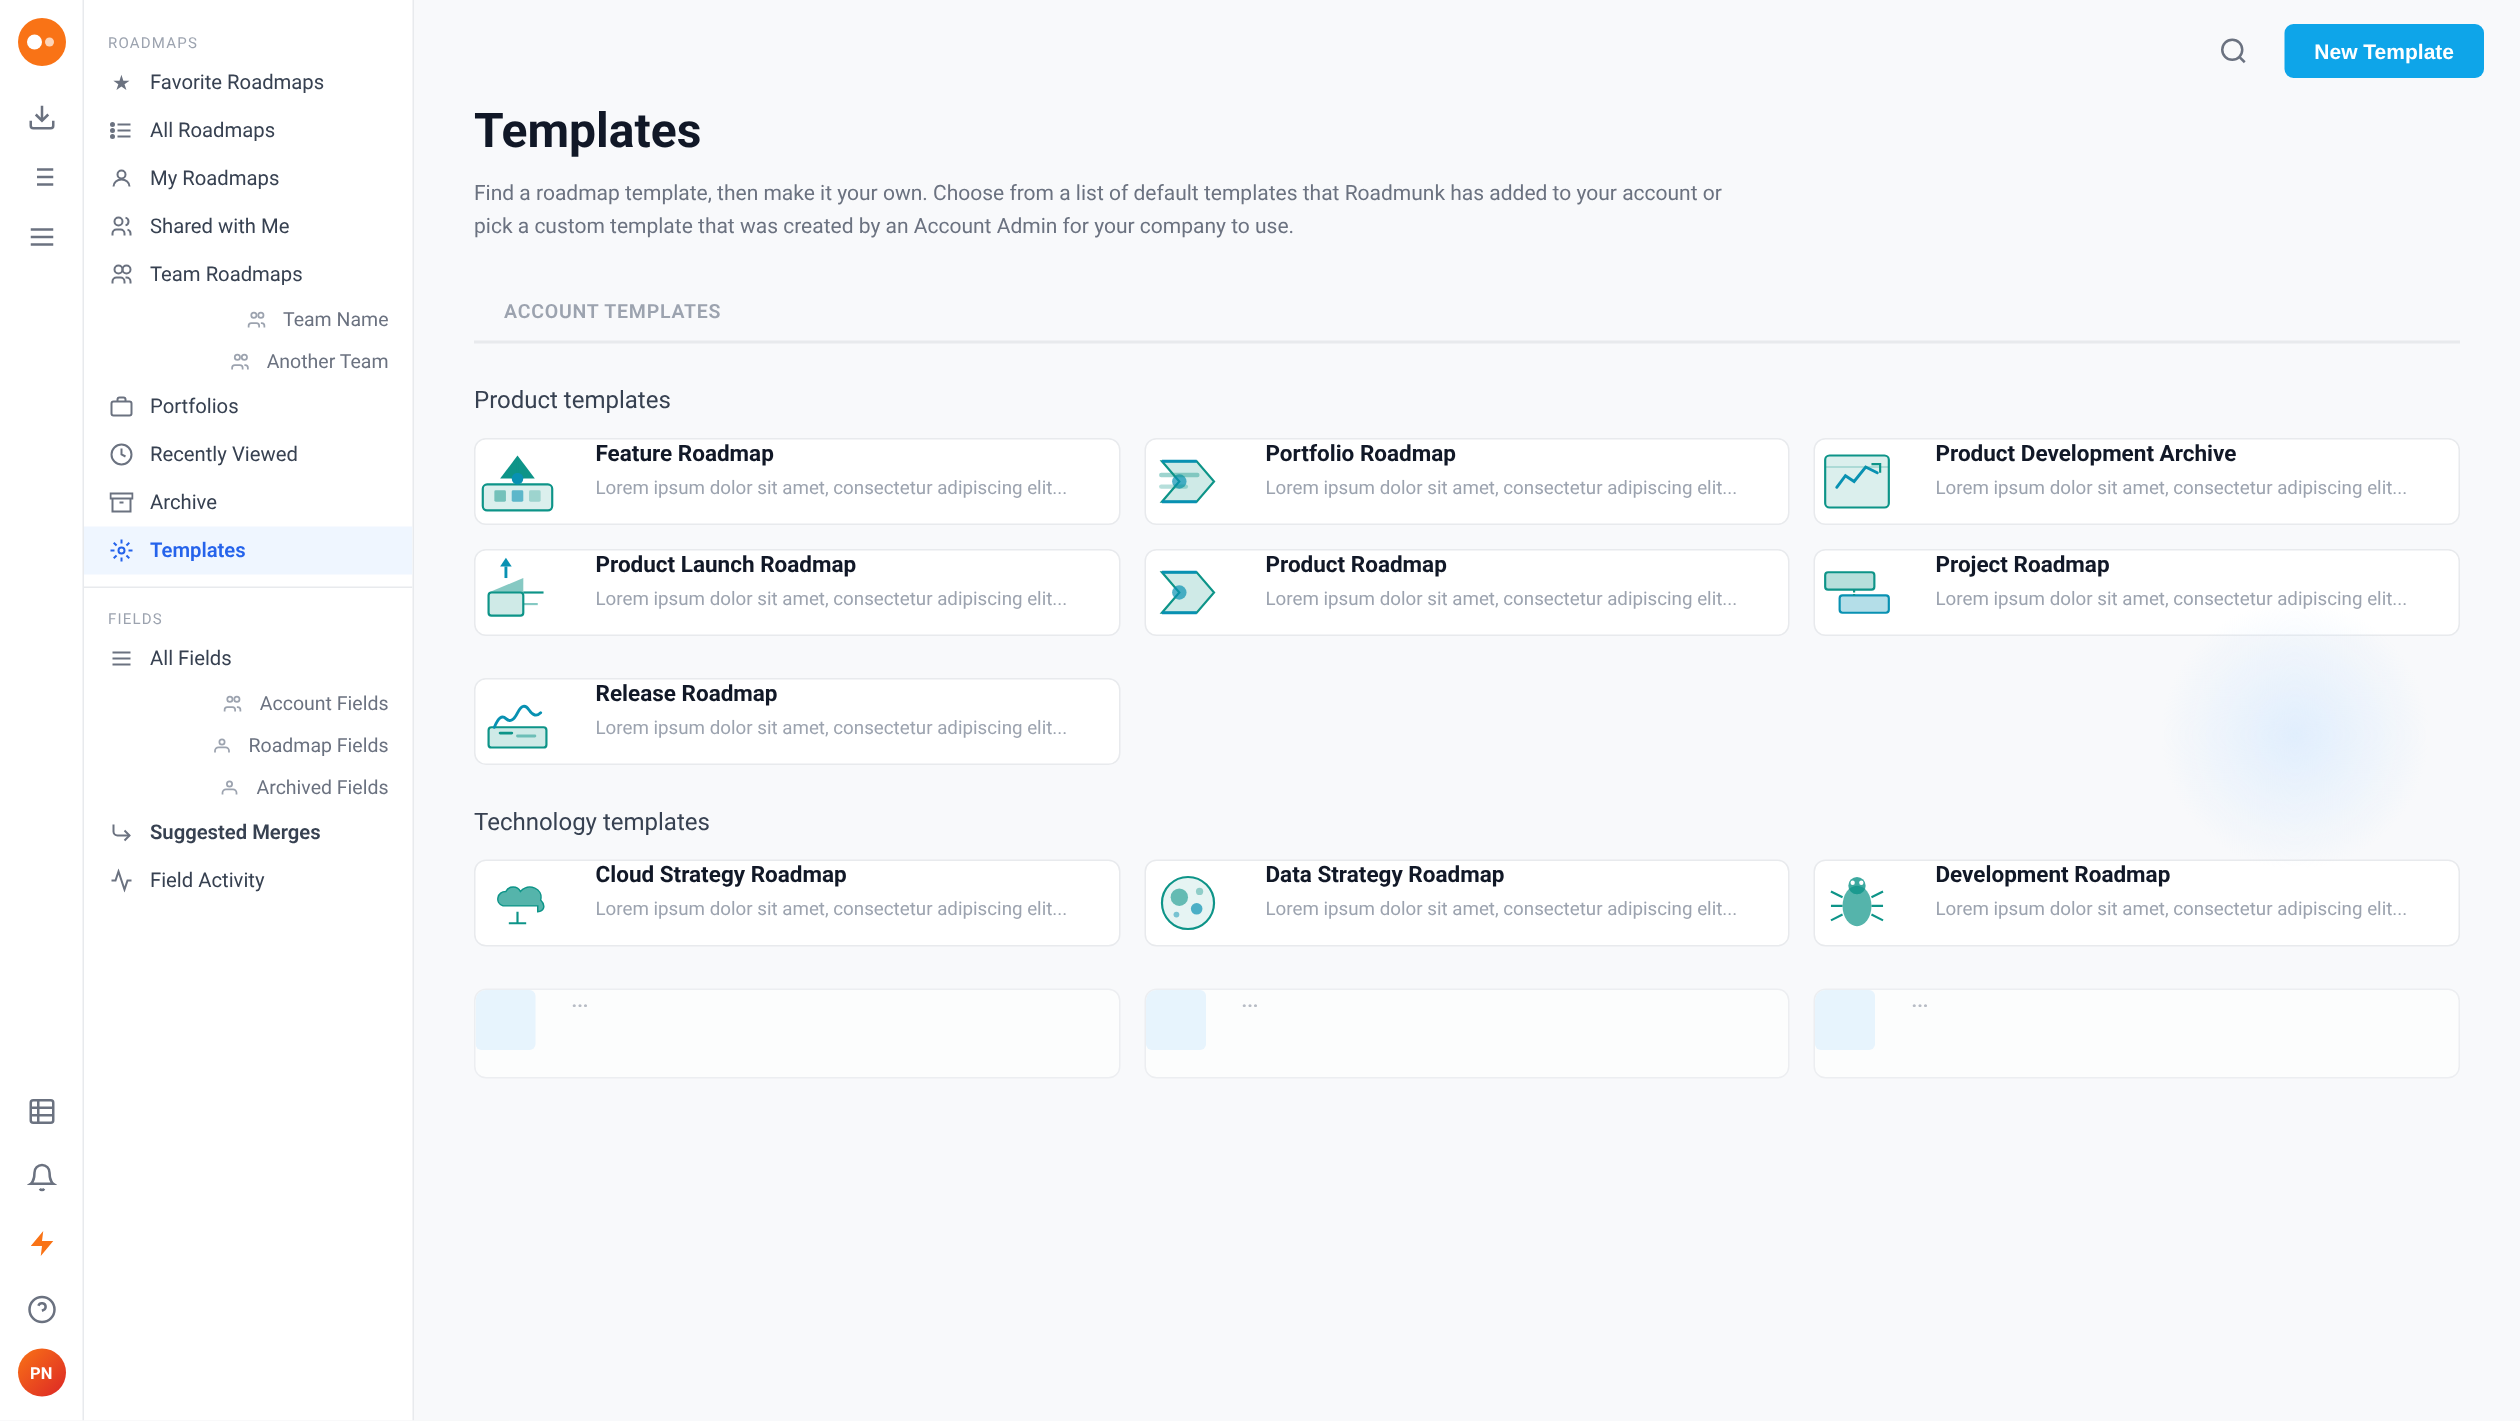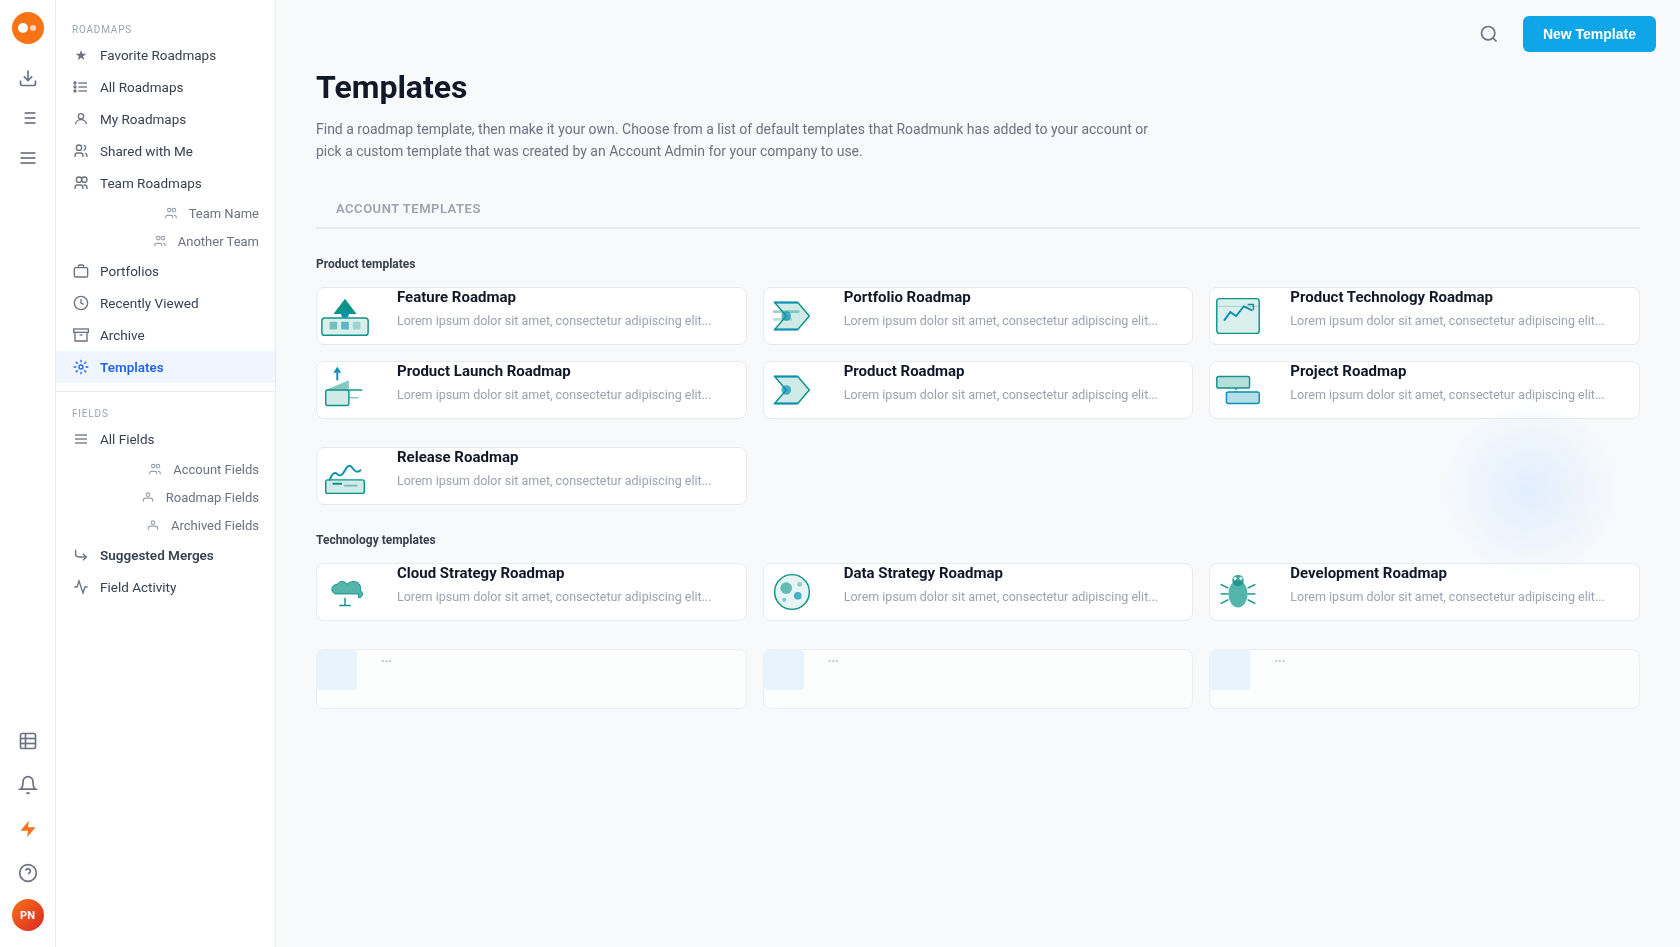--- a/index.html
+++ b/index.html
@@ -192,22 +192,22 @@
       letter-spacing: 0.04em;
       text-transform: uppercase;
     }
     .tab.active {
       color: #0ea5e9;
       border-bottom-color: #0ea5e9;
     }
 
     
     .section-title {
-      font-size: 12px;
-      font-weight: 700;
+      font-size: 16px;
+      font-weight: 400;
       color: #374151;
       margin-bottom: 16px;
     }
 
     
     .template-grid {
       display: grid;
       grid-template-columns: repeat(3, 1fr);
       gap: 16px;
       margin-bottom: 28px;
@@ -570,21 +570,21 @@
           <div class="template-icon svg-icon">
             <svg viewBox="0 0 56 56" width="56" height="56">
               <rect x="6" y="10" width="44" height="36" rx="3" fill="#0d9488" opacity="0.15"></rect>
               <rect x="6" y="10" width="44" height="36" rx="3" fill="none" stroke="#0d9488" stroke-width="1.5"></rect>
               <polyline points="14,32 20,24 26,28 34,18 42,22" fill="none" stroke="#0891b2" stroke-width="2" stroke-linecap="round"></polyline>
               <path d="M38,16 L44,16 L44,22" fill="none" stroke="#0d9488" stroke-width="1.5"></path>
               <line x1="6" y1="18" x2="50" y2="18" stroke="#0d9488" stroke-width="1" opacity="0.3"></line>
             </svg>
           </div>
           <div class="template-card-body">
-            <div class="template-card-title">Product Technology Roadmap</div>
+            <div class="template-card-title">Product Development Archive</div>
             <div class="template-card-desc">Lorem ipsum dolor sit amet, consectetur adipiscing elit...</div>
           </div>
         </div>
 
         <div class="template-card">
           <div class="template-icon svg-icon">
             <svg viewBox="0 0 56 56" width="56" height="56">
               <rect x="8" y="28" width="24" height="16" rx="2" fill="#0d9488" opacity="0.2"></rect>
               <rect x="8" y="28" width="24" height="16" rx="2" fill="none" stroke="#0d9488" stroke-width="1.5"></rect>
               <polygon points="8,28 32,18 32,28" fill="#0d9488" opacity="0.5"></polygon>

